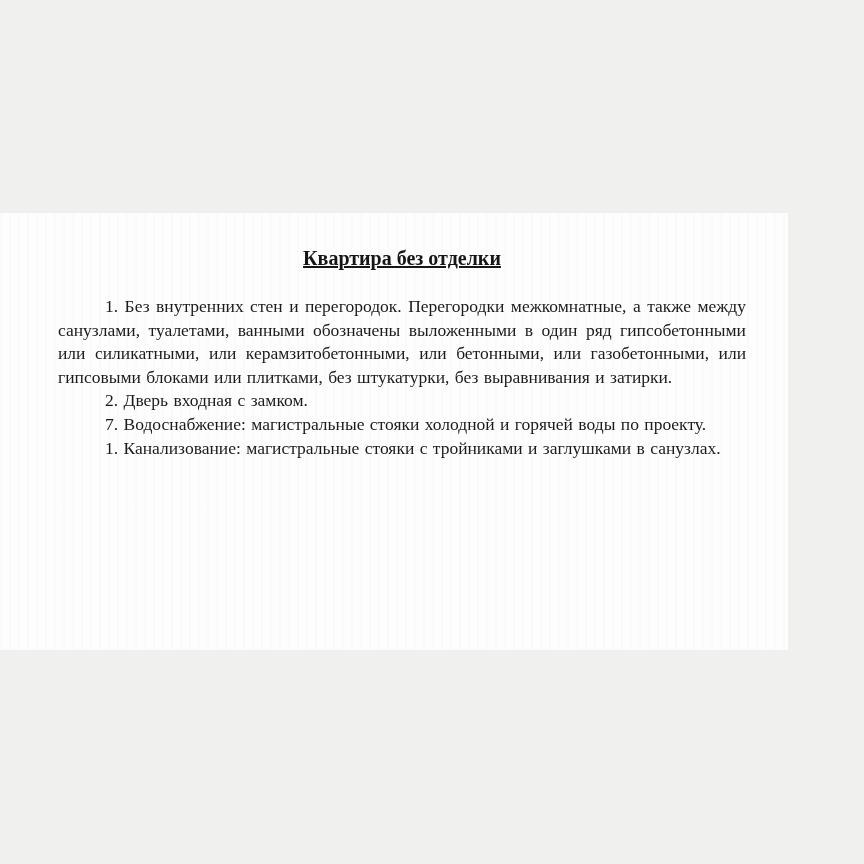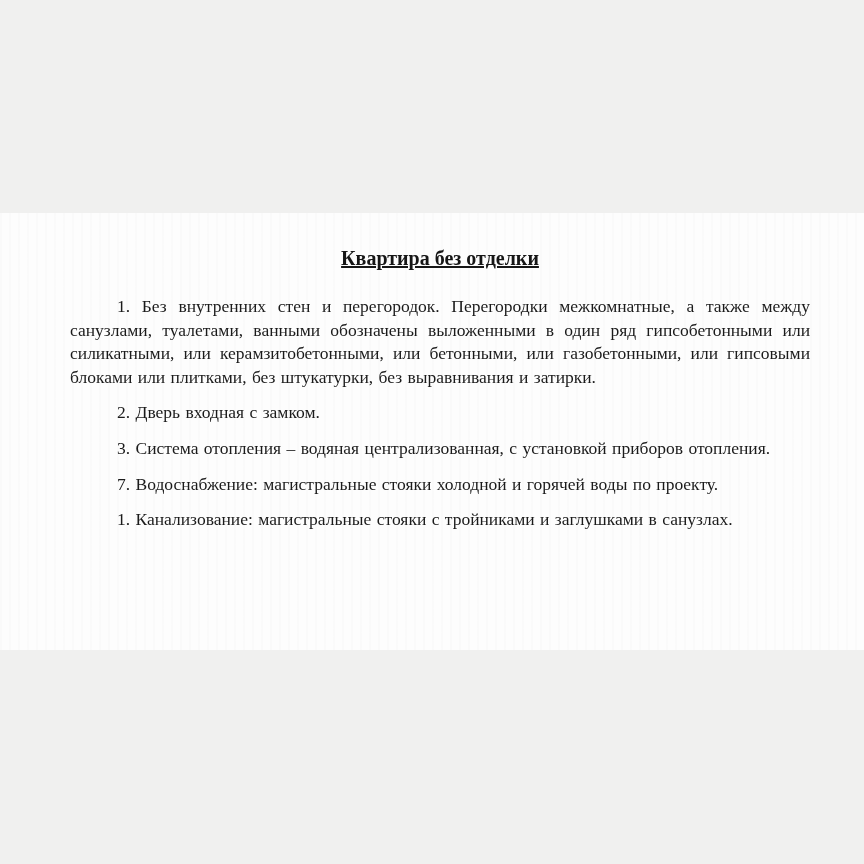--- a/index.html
+++ b/index.html
@@ -19,21 +19,21 @@
     left: 0;
     width: 864px;
     background: #f0f0ef;
   }
   .band.top { top: 0; height: 213px; }
   .band.bottom { top: 650px; height: 214px; }
   .page {
     position: absolute;
     left: 0;
     top: 213px;
-    width: 864px;
+    width: 788px;
     height: 437px;
     box-sizing: border-box;
     padding: 33px 42px 0 58px;
     background: #fdfdfd;
     
     background-image: repeating-linear-gradient(
       90deg,
       rgba(0,0,0,0.012) 0px,
       rgba(0,0,0,0.012) 2px,
       rgba(255,255,255,0) 2px,
@@ -44,38 +44,37 @@
   .doc-title {
     margin: 0 0 25px 0;
     font-size: 20px;
     font-weight: bold;
     text-decoration: underline;
     text-align: center;
     line-height: 24px;
     color: #161616;
   }
   .para {
-    margin: 12px;
+    margin: 0;
     font-size: 17.5px;
     line-height: 23.6px;
     text-align: justify;
     text-align-last: left;
     text-indent: 47px;
     word-spacing: 1px;
     color: #1b1b1b;
   }
 </style>
 </head>
 <body>
 
 <div class="band top"></div>
 
 <div class="page">
   <h1 class="doc-title">Квартира без отделки</h1>
 
   <p class="para">1. Без внутренних стен и перегородок. Перегородки межкомнатные, а также между санузлами, туалетами, ванными обозначены выложенными в один ряд гипсобетонными или силикатными, или керамзитобетонными, или бетонными, или газобетонными, или гипсовыми блоками или плитками, без штукатурки, без выравнивания и затирки.</p>
   <p class="para">2. Дверь входная с замком.</p>
-  <p class="para">3. Система отопления – водяная централизованная, с установкой приборов отопления.</p>
   <p class="para">7. Водоснабжение: магистральные стояки холодной и горячей воды по проекту.</p>
   <p class="para">1. Канализование: магистральные стояки с тройниками и заглушками в санузлах.</p>
 </div>
 
 <div class="band bottom"></div>
 
 </body></html>

